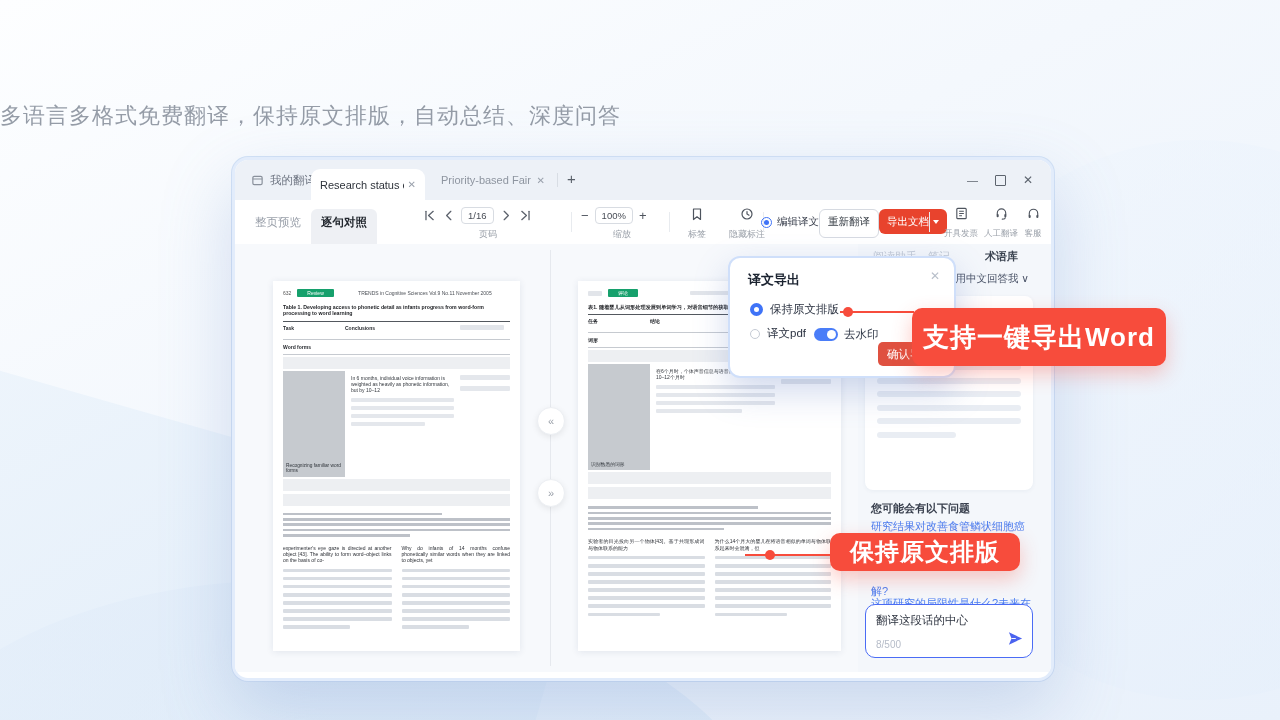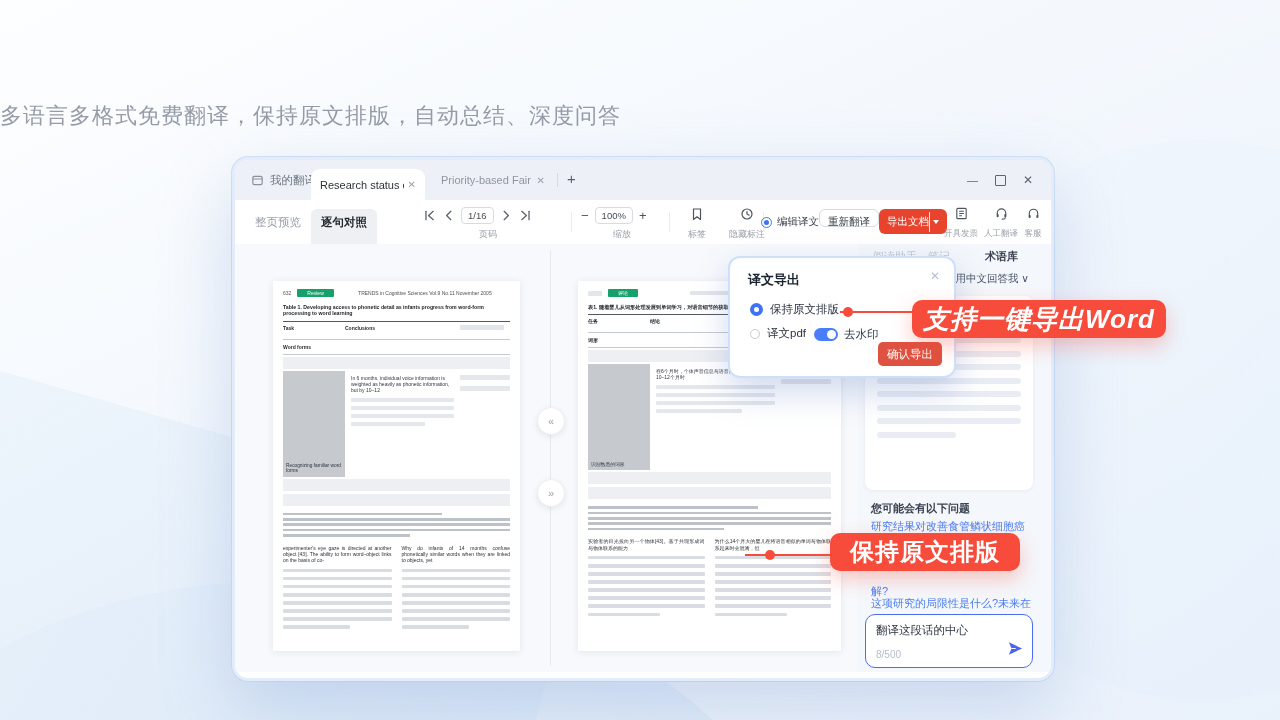--- a/index.html
+++ b/index.html
@@ -45,21 +45,21 @@
   .l-zoom{left:346px;width:82px;}
   .vdiv{position:absolute;top:12px;width:1px;height:20px;background:#e8ebef;}
   .ic-group{display:flex;justify-content:center;}
   .g-bookmark{left:444px;top:7px;width:36px;}
   .l-bookmark{left:444px;width:36px;}
   .g-hide{left:486px;top:7px;width:52px;}
   .l-hide{left:484px;width:56px;}
   .t-editradio{left:526px;top:15px;display:flex;align-items:center;gap:5px;font-size:10.5px;color:#3d4350;}
   .radio-dot{width:9px;height:9px;border:1.6px solid #3f73f7;border-radius:50%;display:inline-block;position:relative;}
   .radio-dot::after{content:"";position:absolute;left:2px;top:2px;width:5px;height:5px;border-radius:50%;background:#3f73f7;}
-  .btn-retrans{left:584px;top:9px;height:18px;line-height:23px;padding:0 8px;border:1px solid #d6dae1;border-radius:6px;font-size:10.5px;color:#3a4048;background:#fff;box-sizing:border-box;}
+  .btn-retrans{left:584px;top:9px;height:29px;line-height:23px;padding:0 8px;border:1px solid #d6dae1;border-radius:6px;font-size:10.5px;color:#3a4048;background:#fff;box-sizing:border-box;}
   .btn-export{left:644px;top:9px;height:25px;display:flex;align-items:center;gap:4px;padding:0 8px;border-radius:6px;font-size:10.5px;color:#fff;background:#e8432d;box-sizing:border-box;}
   .caret-down{width:0;height:0;border-left:3.5px solid transparent;border-right:3.5px solid transparent;border-top:4px solid #fff;display:inline-block;}
   .g-invoice{left:706px;top:6px;width:40px;}
   .l-invoice{left:706px;width:40px;font-size:8.5px;}
   .g-human{left:746px;top:6px;width:40px;}
   .l-human{left:746px;width:40px;font-size:8.5px;}
   .g-support{left:784px;top:6px;width:28px;}
   .l-support{left:784px;width:28px;font-size:8.5px;}
 
   
@@ -114,42 +114,42 @@
   .sb-lang{position:absolute;right:22px;top:28px;font-size:10.5px;color:#4b5468;}
   .sb-card{position:absolute;left:7px;top:52px;width:168px;height:194px;background:#fff;border-radius:8px;box-shadow:0 1px 4px rgba(40,60,100,.06);padding:14px 12px;box-sizing:border-box;overflow:hidden;}
   .sb-card .skel{height:6px;border-radius:3px;background:#e9edf3;margin-bottom:7.5px;}
   .sb-card .skel:first-child{width:66%;margin-left:17%;}
   .sb-card .skel:last-child{width:55%;}
   .sb-qtitle{position:absolute;left:13px;top:257px;font-size:11px;font-weight:700;color:#39404e;}
   .sb-q{position:absolute;left:13px;width:166px;font-size:11px;color:#4a7cf0;white-space:nowrap;overflow:hidden;}
   .q1{top:275px;}
   .q1t{top:340px;}
   .q2{top:352px;}
-  .sb-input{position:absolute;left:7px;top:360px;width:168px;height:54px;background:#fff;border:1.6px solid #4b6cf5;border-radius:10px;box-sizing:border-box;padding:8px 10px;margin-top:10px;}
+  .sb-input{position:absolute;left:7px;top:360px;width:168px;height:54px;background:#fff;border:1.6px solid #4b6cf5;border-radius:10px;box-sizing:border-box;padding:8px 10px;}
   .sb-input .q-text{font-size:11.5px;color:#2e3440;}
   .sb-counter{position:absolute;left:10px;bottom:7px;font-size:10px;color:#b6bcc8;}
   .sb-send{position:absolute;right:8px;bottom:6px;}
 
   
   .dialog{position:absolute;left:728px;top:256px;width:228px;height:122px;background:#fff;border:2px solid #cfdffa;border-radius:12px;box-shadow:0 14px 34px rgba(90,120,190,.28);z-index:5;box-sizing:border-box;}
   .dlg-title{position:absolute;left:18px;top:13px;font-size:13px;font-weight:700;color:#1b2330;}
   .dlg-close{position:absolute;right:14px;top:11px;font-size:12px;color:#b8bfca;}
   .dlg-radio{position:absolute;display:flex;align-items:center;gap:7px;font-size:11.5px;color:#2c3342;}
   .r-word{left:20px;top:44px;}
   .r-pdf{left:20px;top:68px;}
   .rb-on{width:5px;height:5px;background:#fff;border:4px solid #3f73f7;border-radius:50%;display:inline-block;}
   .rb-off{width:10px;height:10px;background:#fff;border:1.5px solid #c5cbd5;border-radius:50%;display:inline-block;box-sizing:border-box;}
   .dlg-toggle{position:absolute;left:84px;top:70px;width:24px;height:13px;border-radius:7px;background:#4a7df8;}
   .dlg-toggle::after{content:"";position:absolute;right:2px;top:2px;width:9px;height:9px;border-radius:50%;background:#fff;}
   .dlg-toggle-label{position:absolute;left:114px;top:69px;font-size:11.5px;color:#333b4a;}
   .dlg-confirm{position:absolute;right:12px;bottom:10px;width:64px;height:24px;background:#df5140;border-radius:5px;color:#fff;font-size:11.5px;display:flex;align-items:center;justify-content:center;}
 
   
   .callout-box{position:absolute;background:#f74c3c;border-radius:10px;color:#fff;font-weight:700;display:flex;align-items:center;justify-content:center;z-index:6;box-shadow:0 8px 20px rgba(247,76,60,.30);}
-  .co1{left:912px;top:300px;width:254px;height:38px;font-size:26px;letter-spacing:1px;font-style:italic;}
+  .co1{left:912px;top:308px;width:254px;height:58px;font-size:26px;letter-spacing:1px;}
   .co2{left:830px;top:533px;width:190px;height:38px;font-size:24px;letter-spacing:1px;}
   .callout-line{position:absolute;height:2px;background:#f74c3c;z-index:6;}
   .cl1{left:840px;top:311px;width:74px;}
   .cl2{left:745px;top:554px;width:87px;}
   .callout-dot{position:absolute;width:10px;height:10px;border-radius:50%;background:#f74c3c;z-index:6;}
   .cd1{left:843px;top:307px;}
   .cd2{left:765px;top:550px;}
 </style>
 </head>
 <body>

